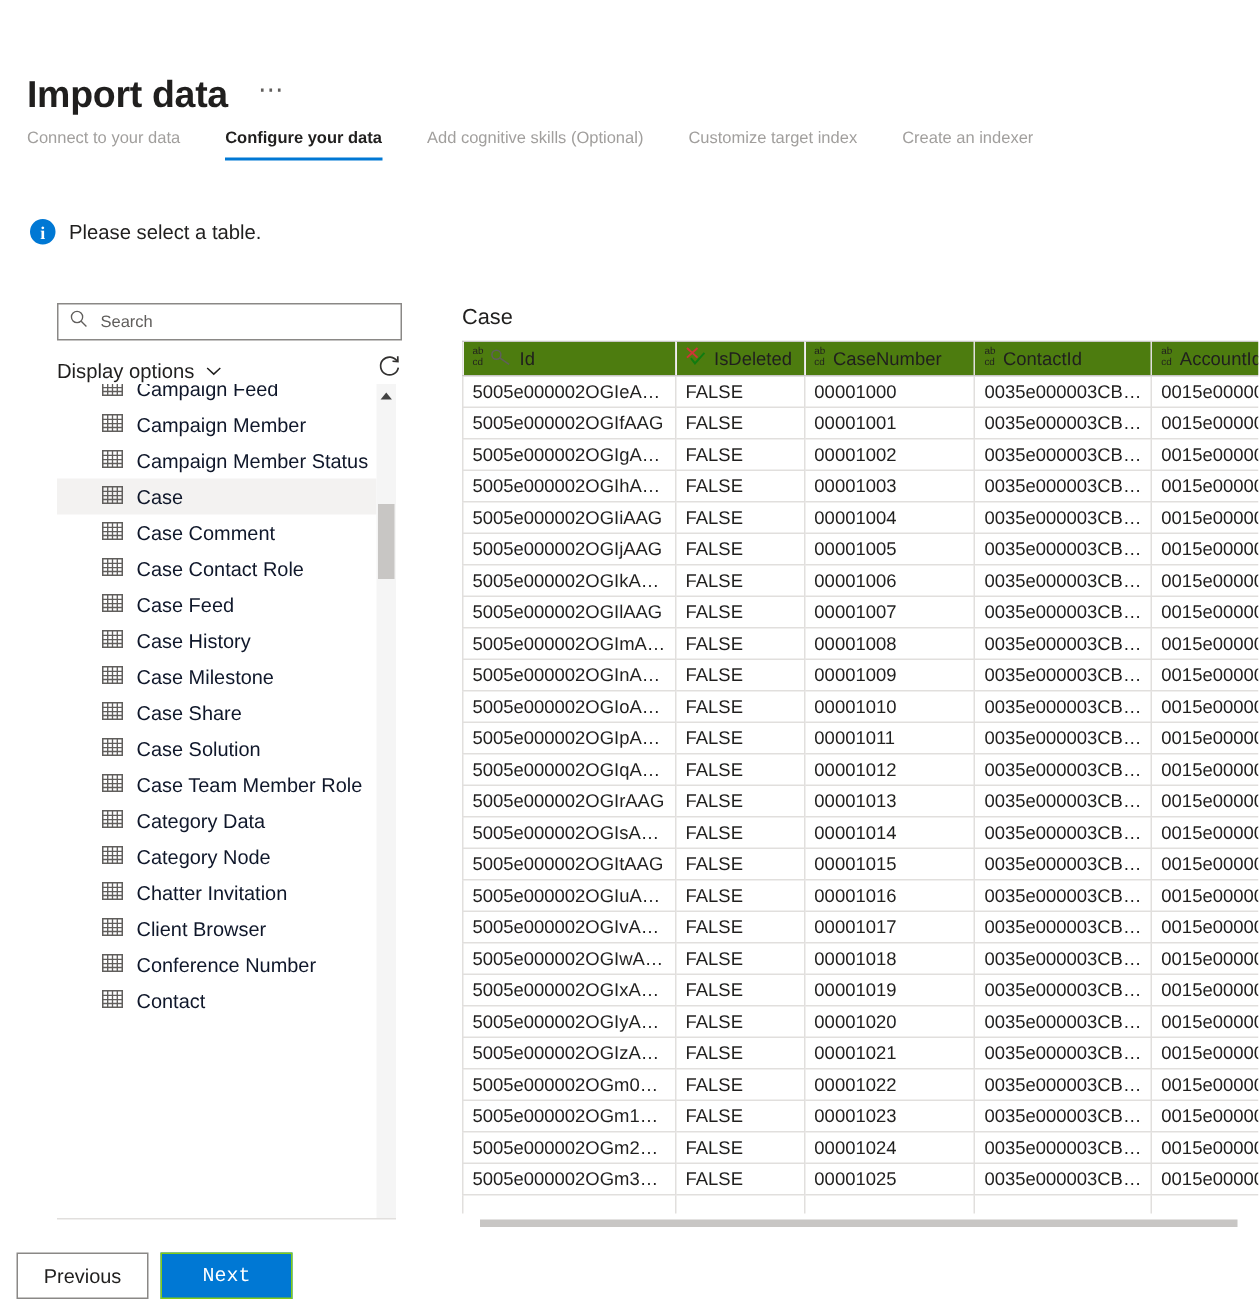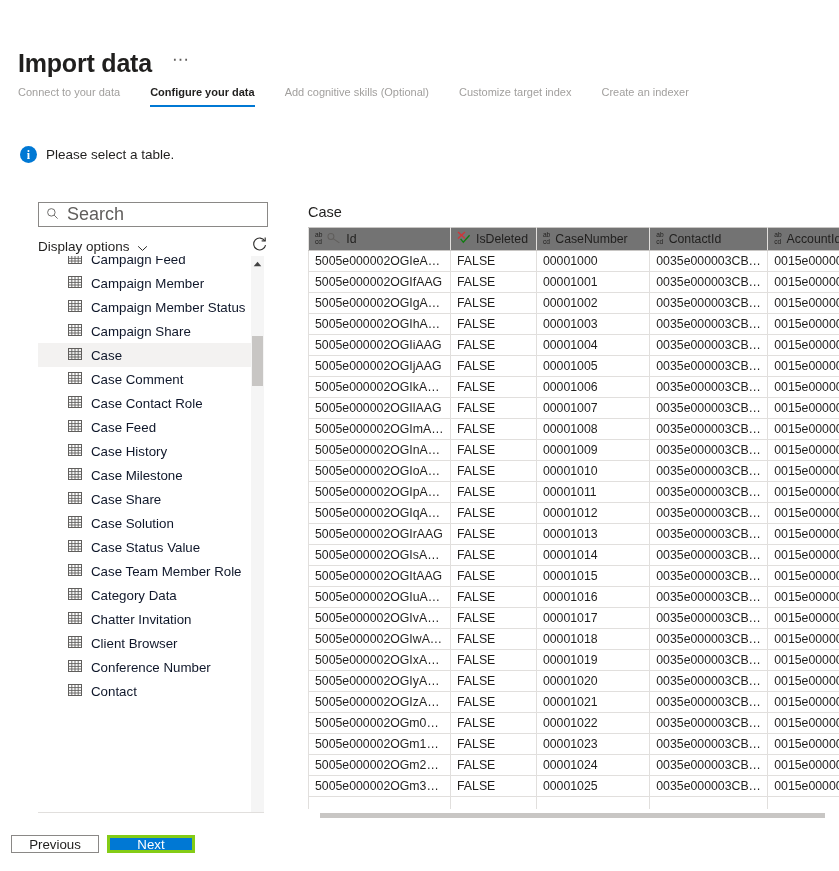--- a/index.html
+++ b/index.html
@@ -44,21 +44,21 @@
   .info-text { font-size: 13.5px; color: #201f1e; }
 
   
   .left-panel { position: absolute; left: 38px; top: 202px; width: 230px; }
   .search-box {
     width: 230px; height: 25px; border: 1px solid #8a8886; background: #fff;
     display: flex; align-items: center; padding: 0 7px; gap: 6px;
   }
   .search-icon { flex-shrink: 0; }
   .search-input {
-    border: none; outline: none; font-size: 18px; color: #605e5c;
+    border: none; outline: none; font-size: 11px; color: #605e5c;
     font-family: "Liberation Sans", sans-serif; width: 100%; background: transparent;
   }
   .search-input::placeholder { color: #605e5c; }
 
   .options-row {
     margin-top: 9px; width: 230px; display: flex; align-items: center;
     justify-content: space-between;
   }
   .display-options { display: flex; align-items: center; gap: 7px; cursor: pointer; }
   .display-options-label { font-size: 13.5px; color: #201f1e; }
@@ -100,46 +100,46 @@
     position: absolute; left: 308px; top: 227px; width: 531px; height: 582px;
     overflow: hidden; background: #fff;
   }
   table.grid { border-collapse: collapse; table-layout: fixed; width: 600px; }
   table.grid th, table.grid td {
     border: 1px solid #e1dfdd; font-size: 12.3px; color: #201f1e;
     text-align: left; padding: 0 6px; height: 21px;
     white-space: nowrap; overflow: hidden; text-overflow: ellipsis;
   }
   table.grid th {
-    height: 23px; font-weight: 400; color: #201f1e; background: #737373;
+    height: 23px; font-weight: 400; color: #201f1e; background: #4d7c0f;
     border-top: 1px solid #c8c6c4; border-bottom: 1px solid #c8c6c4;
   }
   .th-inner { display: flex; align-items: center; gap: 5px; }
   .col-0 { width: 124px; } .col-1 { width: 75px; }
   .col-2 { width: 99px; } .col-3 { width: 103px; } .col-4 { width: 122px; }
   .grid-filler td { height: 27px; border-left: 1px solid #e1dfdd; border-right: 1px solid #e1dfdd;
     border-bottom: 1px solid #e1dfdd; border-top: none; }
 
   .h-scrollbar {
     position: absolute; left: 308px; top: 812px; width: 531px; height: 9px; background: #fff;
   }
   .h-scroll-thumb {
     position: absolute; left: 12px; top: 1px; width: 505px; height: 5px;
     background: #c8c6c4; cursor: pointer;
   }
 
   
   .footer { position: absolute; left: 11px; top: 835px; display: flex; gap: 8px; }
   .btn {
-    height: 18px; min-width: 88px; font-size: 13.3px;
+    height: 31px; min-width: 88px; font-size: 13.3px;
     font-family: "Liberation Sans", sans-serif; cursor: pointer;
     display: flex; align-items: center; justify-content: center; padding: 0 14px;
   }
   .btn-secondary { background: #fff; border: 1px solid #8a8886; color: #201f1e; }
-  .btn-primary { background: #0078d4; border: 3px solid #84cc16; color: #fff; }
+  .btn-primary { background: #0078d4; border: 1px solid #84cc16; color: #fff; font-family: Liberation Mono, monospace; }
 
   .abcd-icon {
     font-size: 6.6px; line-height: 6.6px; color: #201f1e; flex-shrink: 0;
     font-family: "Liberation Sans", sans-serif; text-align: left;
   }
 </style>
 </head>
 <body>
 
 <div class="page">
@@ -224,32 +224,20 @@
               <rect x="0.5" y="1.5" width="13" height="11" fill="none" stroke="#605e5c" stroke-width="1"></rect>
               <line x1="0.5" y1="4.6" x2="13.5" y2="4.6" stroke="#605e5c" stroke-width="0.9"></line>
               <line x1="0.5" y1="7.4" x2="13.5" y2="7.4" stroke="#605e5c" stroke-width="0.9"></line>
               <line x1="0.5" y1="10" x2="13.5" y2="10" stroke="#605e5c" stroke-width="0.9"></line>
               <line x1="3.8" y1="1.5" x2="3.8" y2="12.5" stroke="#605e5c" stroke-width="0.9"></line>
               <line x1="7" y1="1.5" x2="7" y2="12.5" stroke="#605e5c" stroke-width="0.9"></line>
               <line x1="10.2" y1="1.5" x2="10.2" y2="12.5" stroke="#605e5c" stroke-width="0.9"></line>
             </svg></span>
           <span>Campaign Member Status</span>
         </div>
-        <div class="list-item">
-          <span class="grid-icon"><svg width="14" height="14" viewBox="0 0 14 14">
-              <rect x="0.5" y="1.5" width="13" height="11" fill="none" stroke="#605e5c" stroke-width="1"></rect>
-              <line x1="0.5" y1="4.6" x2="13.5" y2="4.6" stroke="#605e5c" stroke-width="0.9"></line>
-              <line x1="0.5" y1="7.4" x2="13.5" y2="7.4" stroke="#605e5c" stroke-width="0.9"></line>
-              <line x1="0.5" y1="10" x2="13.5" y2="10" stroke="#605e5c" stroke-width="0.9"></line>
-              <line x1="3.8" y1="1.5" x2="3.8" y2="12.5" stroke="#605e5c" stroke-width="0.9"></line>
-              <line x1="7" y1="1.5" x2="7" y2="12.5" stroke="#605e5c" stroke-width="0.9"></line>
-              <line x1="10.2" y1="1.5" x2="10.2" y2="12.5" stroke="#605e5c" stroke-width="0.9"></line>
-            </svg></span>
-          <span>Campaign Share</span>
-        </div>
         <div class="list-item selected">
           <span class="grid-icon"><svg width="14" height="14" viewBox="0 0 14 14">
               <rect x="0.5" y="1.5" width="13" height="11" fill="none" stroke="#605e5c" stroke-width="1"></rect>
               <line x1="0.5" y1="4.6" x2="13.5" y2="4.6" stroke="#605e5c" stroke-width="0.9"></line>
               <line x1="0.5" y1="7.4" x2="13.5" y2="7.4" stroke="#605e5c" stroke-width="0.9"></line>
               <line x1="0.5" y1="10" x2="13.5" y2="10" stroke="#605e5c" stroke-width="0.9"></line>
               <line x1="3.8" y1="1.5" x2="3.8" y2="12.5" stroke="#605e5c" stroke-width="0.9"></line>
               <line x1="7" y1="1.5" x2="7" y2="12.5" stroke="#605e5c" stroke-width="0.9"></line>
               <line x1="10.2" y1="1.5" x2="10.2" y2="12.5" stroke="#605e5c" stroke-width="0.9"></line>
             </svg></span>
@@ -342,45 +330,45 @@
         <div class="list-item">
           <span class="grid-icon"><svg width="14" height="14" viewBox="0 0 14 14">
               <rect x="0.5" y="1.5" width="13" height="11" fill="none" stroke="#605e5c" stroke-width="1"></rect>
               <line x1="0.5" y1="4.6" x2="13.5" y2="4.6" stroke="#605e5c" stroke-width="0.9"></line>
               <line x1="0.5" y1="7.4" x2="13.5" y2="7.4" stroke="#605e5c" stroke-width="0.9"></line>
               <line x1="0.5" y1="10" x2="13.5" y2="10" stroke="#605e5c" stroke-width="0.9"></line>
               <line x1="3.8" y1="1.5" x2="3.8" y2="12.5" stroke="#605e5c" stroke-width="0.9"></line>
               <line x1="7" y1="1.5" x2="7" y2="12.5" stroke="#605e5c" stroke-width="0.9"></line>
               <line x1="10.2" y1="1.5" x2="10.2" y2="12.5" stroke="#605e5c" stroke-width="0.9"></line>
             </svg></span>
-          <span>Case Status Value</span>
-        </div>
-        <div class="list-item">
-          <span class="grid-icon"><svg width="14" height="14" viewBox="0 0 14 14">
-              <rect x="0.5" y="1.5" width="13" height="11" fill="none" stroke="#605e5c" stroke-width="1"></rect>
-              <line x1="0.5" y1="4.6" x2="13.5" y2="4.6" stroke="#605e5c" stroke-width="0.9"></line>
-              <line x1="0.5" y1="7.4" x2="13.5" y2="7.4" stroke="#605e5c" stroke-width="0.9"></line>
-              <line x1="0.5" y1="10" x2="13.5" y2="10" stroke="#605e5c" stroke-width="0.9"></line>
-              <line x1="3.8" y1="1.5" x2="3.8" y2="12.5" stroke="#605e5c" stroke-width="0.9"></line>
-              <line x1="7" y1="1.5" x2="7" y2="12.5" stroke="#605e5c" stroke-width="0.9"></line>
-              <line x1="10.2" y1="1.5" x2="10.2" y2="12.5" stroke="#605e5c" stroke-width="0.9"></line>
-            </svg></span>
           <span>Case Team Member Role</span>
         </div>
         <div class="list-item">
           <span class="grid-icon"><svg width="14" height="14" viewBox="0 0 14 14">
               <rect x="0.5" y="1.5" width="13" height="11" fill="none" stroke="#605e5c" stroke-width="1"></rect>
               <line x1="0.5" y1="4.6" x2="13.5" y2="4.6" stroke="#605e5c" stroke-width="0.9"></line>
               <line x1="0.5" y1="7.4" x2="13.5" y2="7.4" stroke="#605e5c" stroke-width="0.9"></line>
               <line x1="0.5" y1="10" x2="13.5" y2="10" stroke="#605e5c" stroke-width="0.9"></line>
               <line x1="3.8" y1="1.5" x2="3.8" y2="12.5" stroke="#605e5c" stroke-width="0.9"></line>
               <line x1="7" y1="1.5" x2="7" y2="12.5" stroke="#605e5c" stroke-width="0.9"></line>
               <line x1="10.2" y1="1.5" x2="10.2" y2="12.5" stroke="#605e5c" stroke-width="0.9"></line>
             </svg></span>
           <span>Category Data</span>
+        </div>
+        <div class="list-item">
+          <span class="grid-icon"><svg width="14" height="14" viewBox="0 0 14 14">
+              <rect x="0.5" y="1.5" width="13" height="11" fill="none" stroke="#605e5c" stroke-width="1"></rect>
+              <line x1="0.5" y1="4.6" x2="13.5" y2="4.6" stroke="#605e5c" stroke-width="0.9"></line>
+              <line x1="0.5" y1="7.4" x2="13.5" y2="7.4" stroke="#605e5c" stroke-width="0.9"></line>
+              <line x1="0.5" y1="10" x2="13.5" y2="10" stroke="#605e5c" stroke-width="0.9"></line>
+              <line x1="3.8" y1="1.5" x2="3.8" y2="12.5" stroke="#605e5c" stroke-width="0.9"></line>
+              <line x1="7" y1="1.5" x2="7" y2="12.5" stroke="#605e5c" stroke-width="0.9"></line>
+              <line x1="10.2" y1="1.5" x2="10.2" y2="12.5" stroke="#605e5c" stroke-width="0.9"></line>
+            </svg></span>
+          <span>Category Node</span>
         </div>
         <div class="list-item">
           <span class="grid-icon"><svg width="14" height="14" viewBox="0 0 14 14">
               <rect x="0.5" y="1.5" width="13" height="11" fill="none" stroke="#605e5c" stroke-width="1"></rect>
               <line x1="0.5" y1="4.6" x2="13.5" y2="4.6" stroke="#605e5c" stroke-width="0.9"></line>
               <line x1="0.5" y1="7.4" x2="13.5" y2="7.4" stroke="#605e5c" stroke-width="0.9"></line>
               <line x1="0.5" y1="10" x2="13.5" y2="10" stroke="#605e5c" stroke-width="0.9"></line>
               <line x1="3.8" y1="1.5" x2="3.8" y2="12.5" stroke="#605e5c" stroke-width="0.9"></line>
               <line x1="7" y1="1.5" x2="7" y2="12.5" stroke="#605e5c" stroke-width="0.9"></line>
               <line x1="10.2" y1="1.5" x2="10.2" y2="12.5" stroke="#605e5c" stroke-width="0.9"></line>

